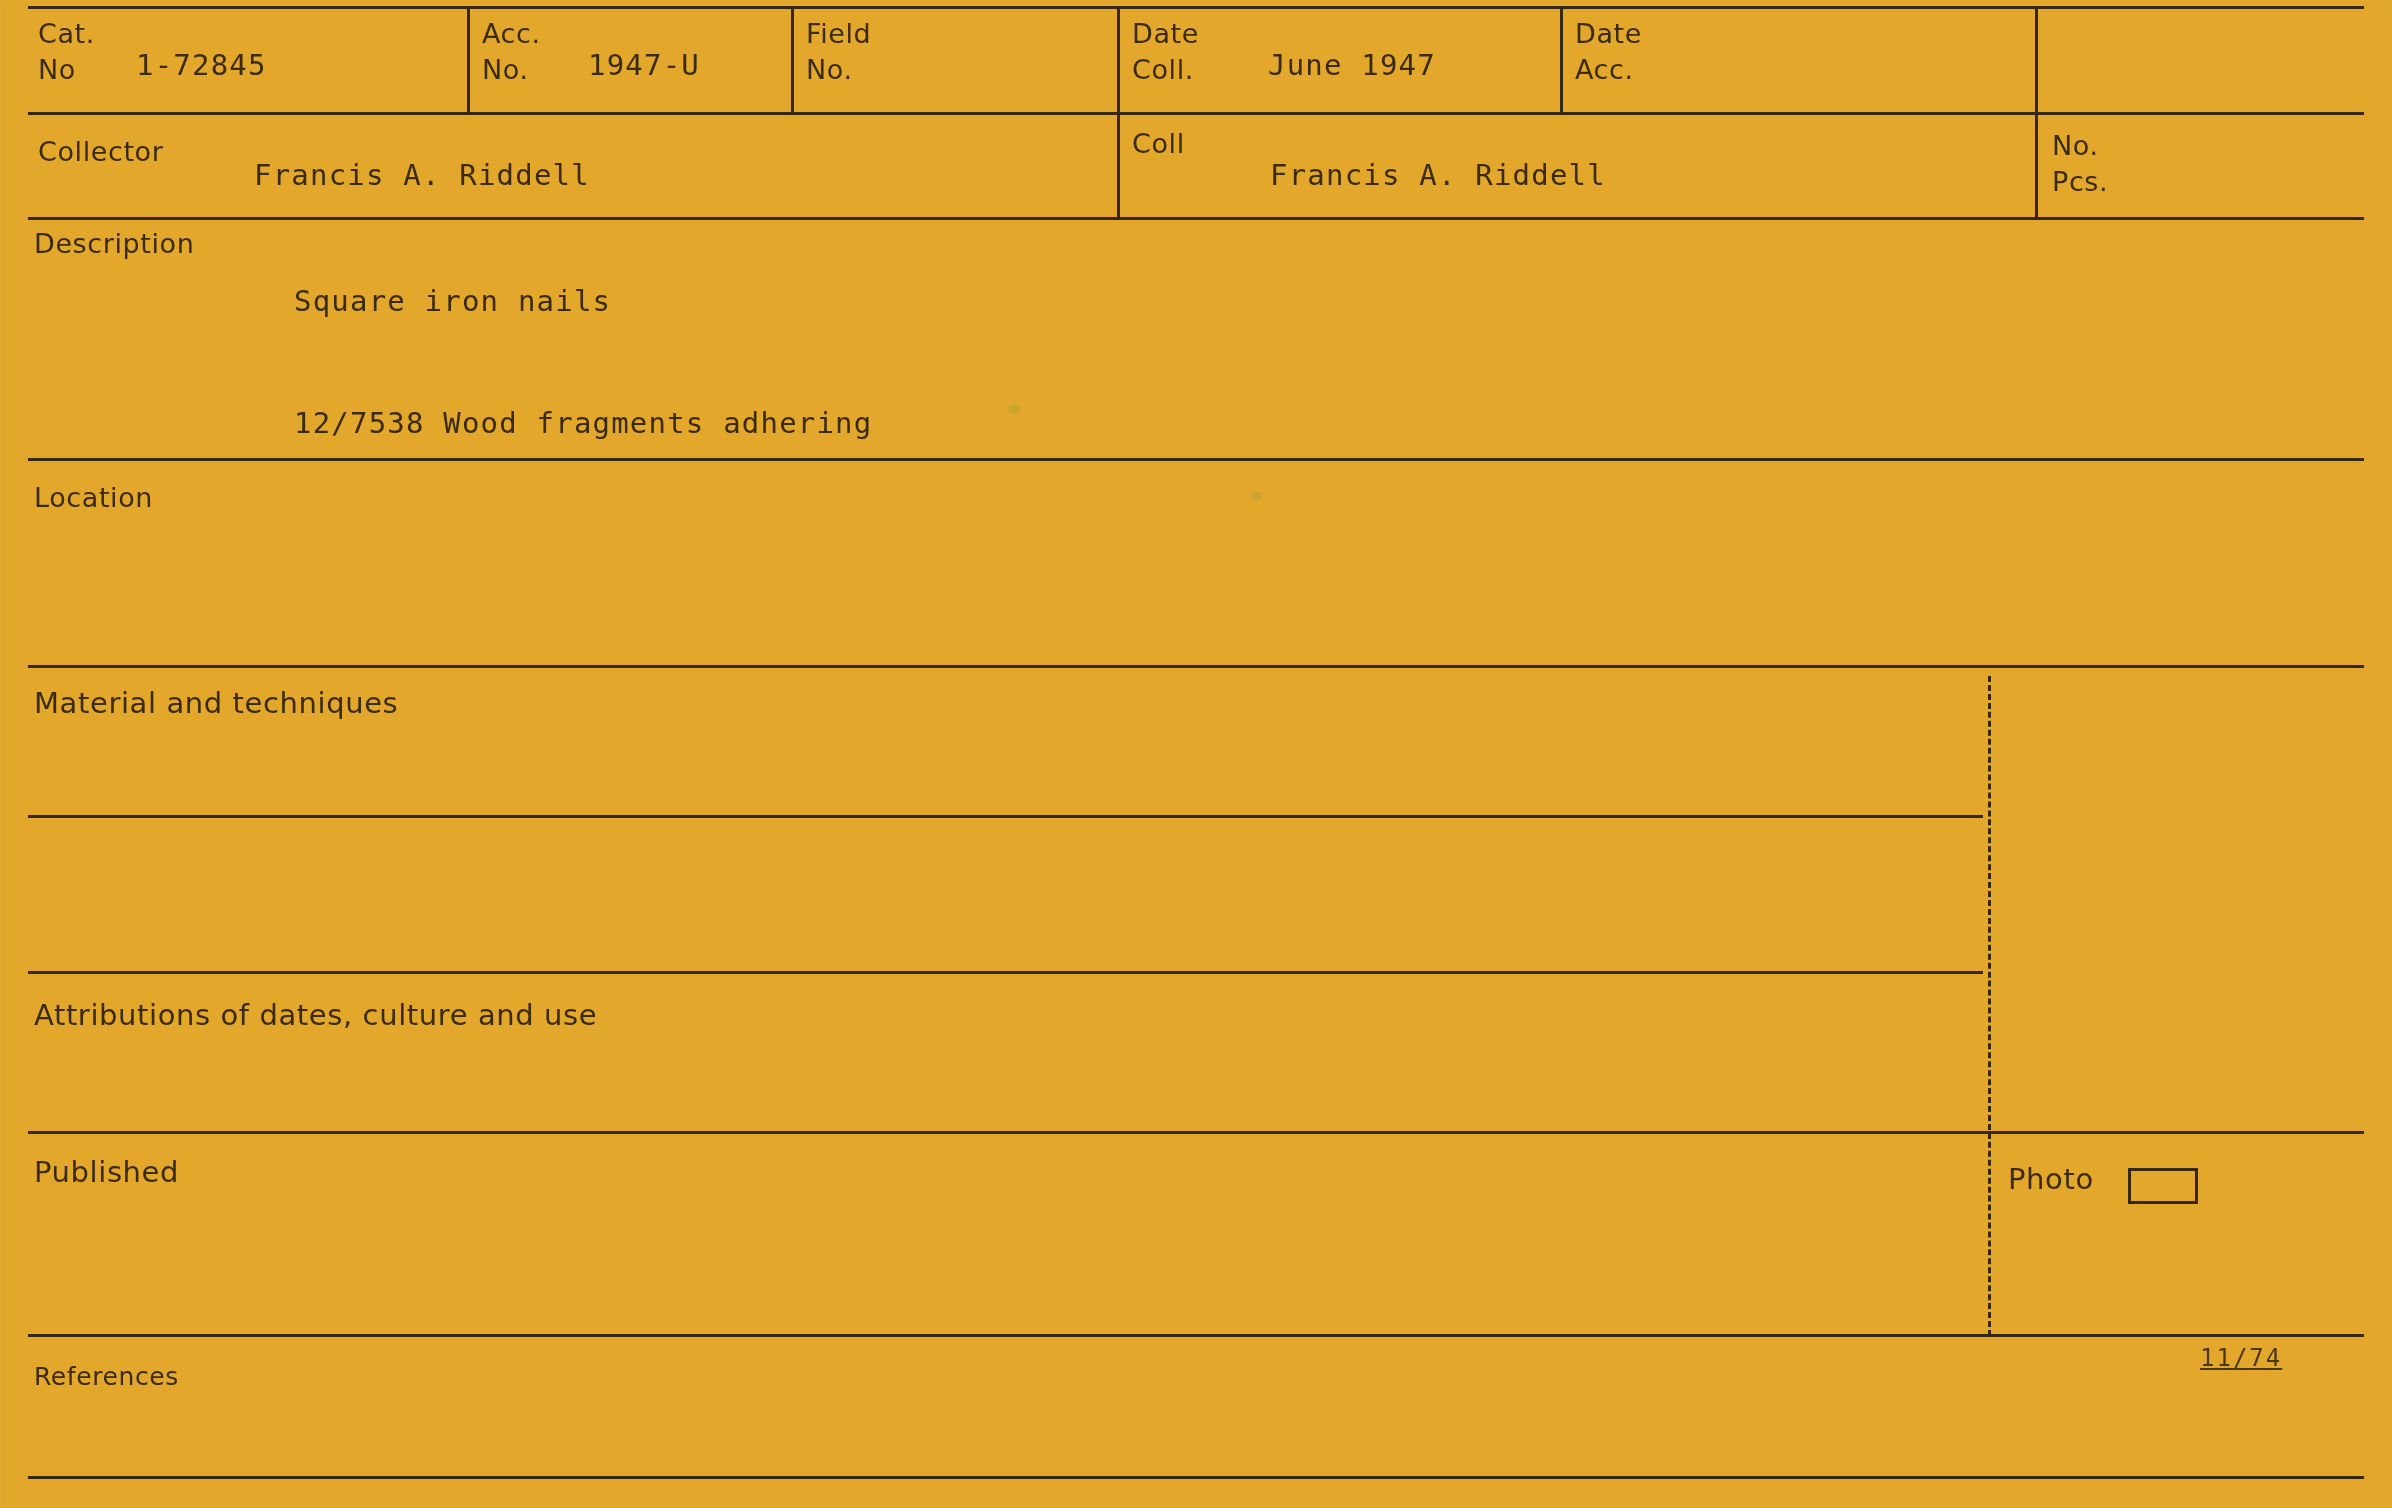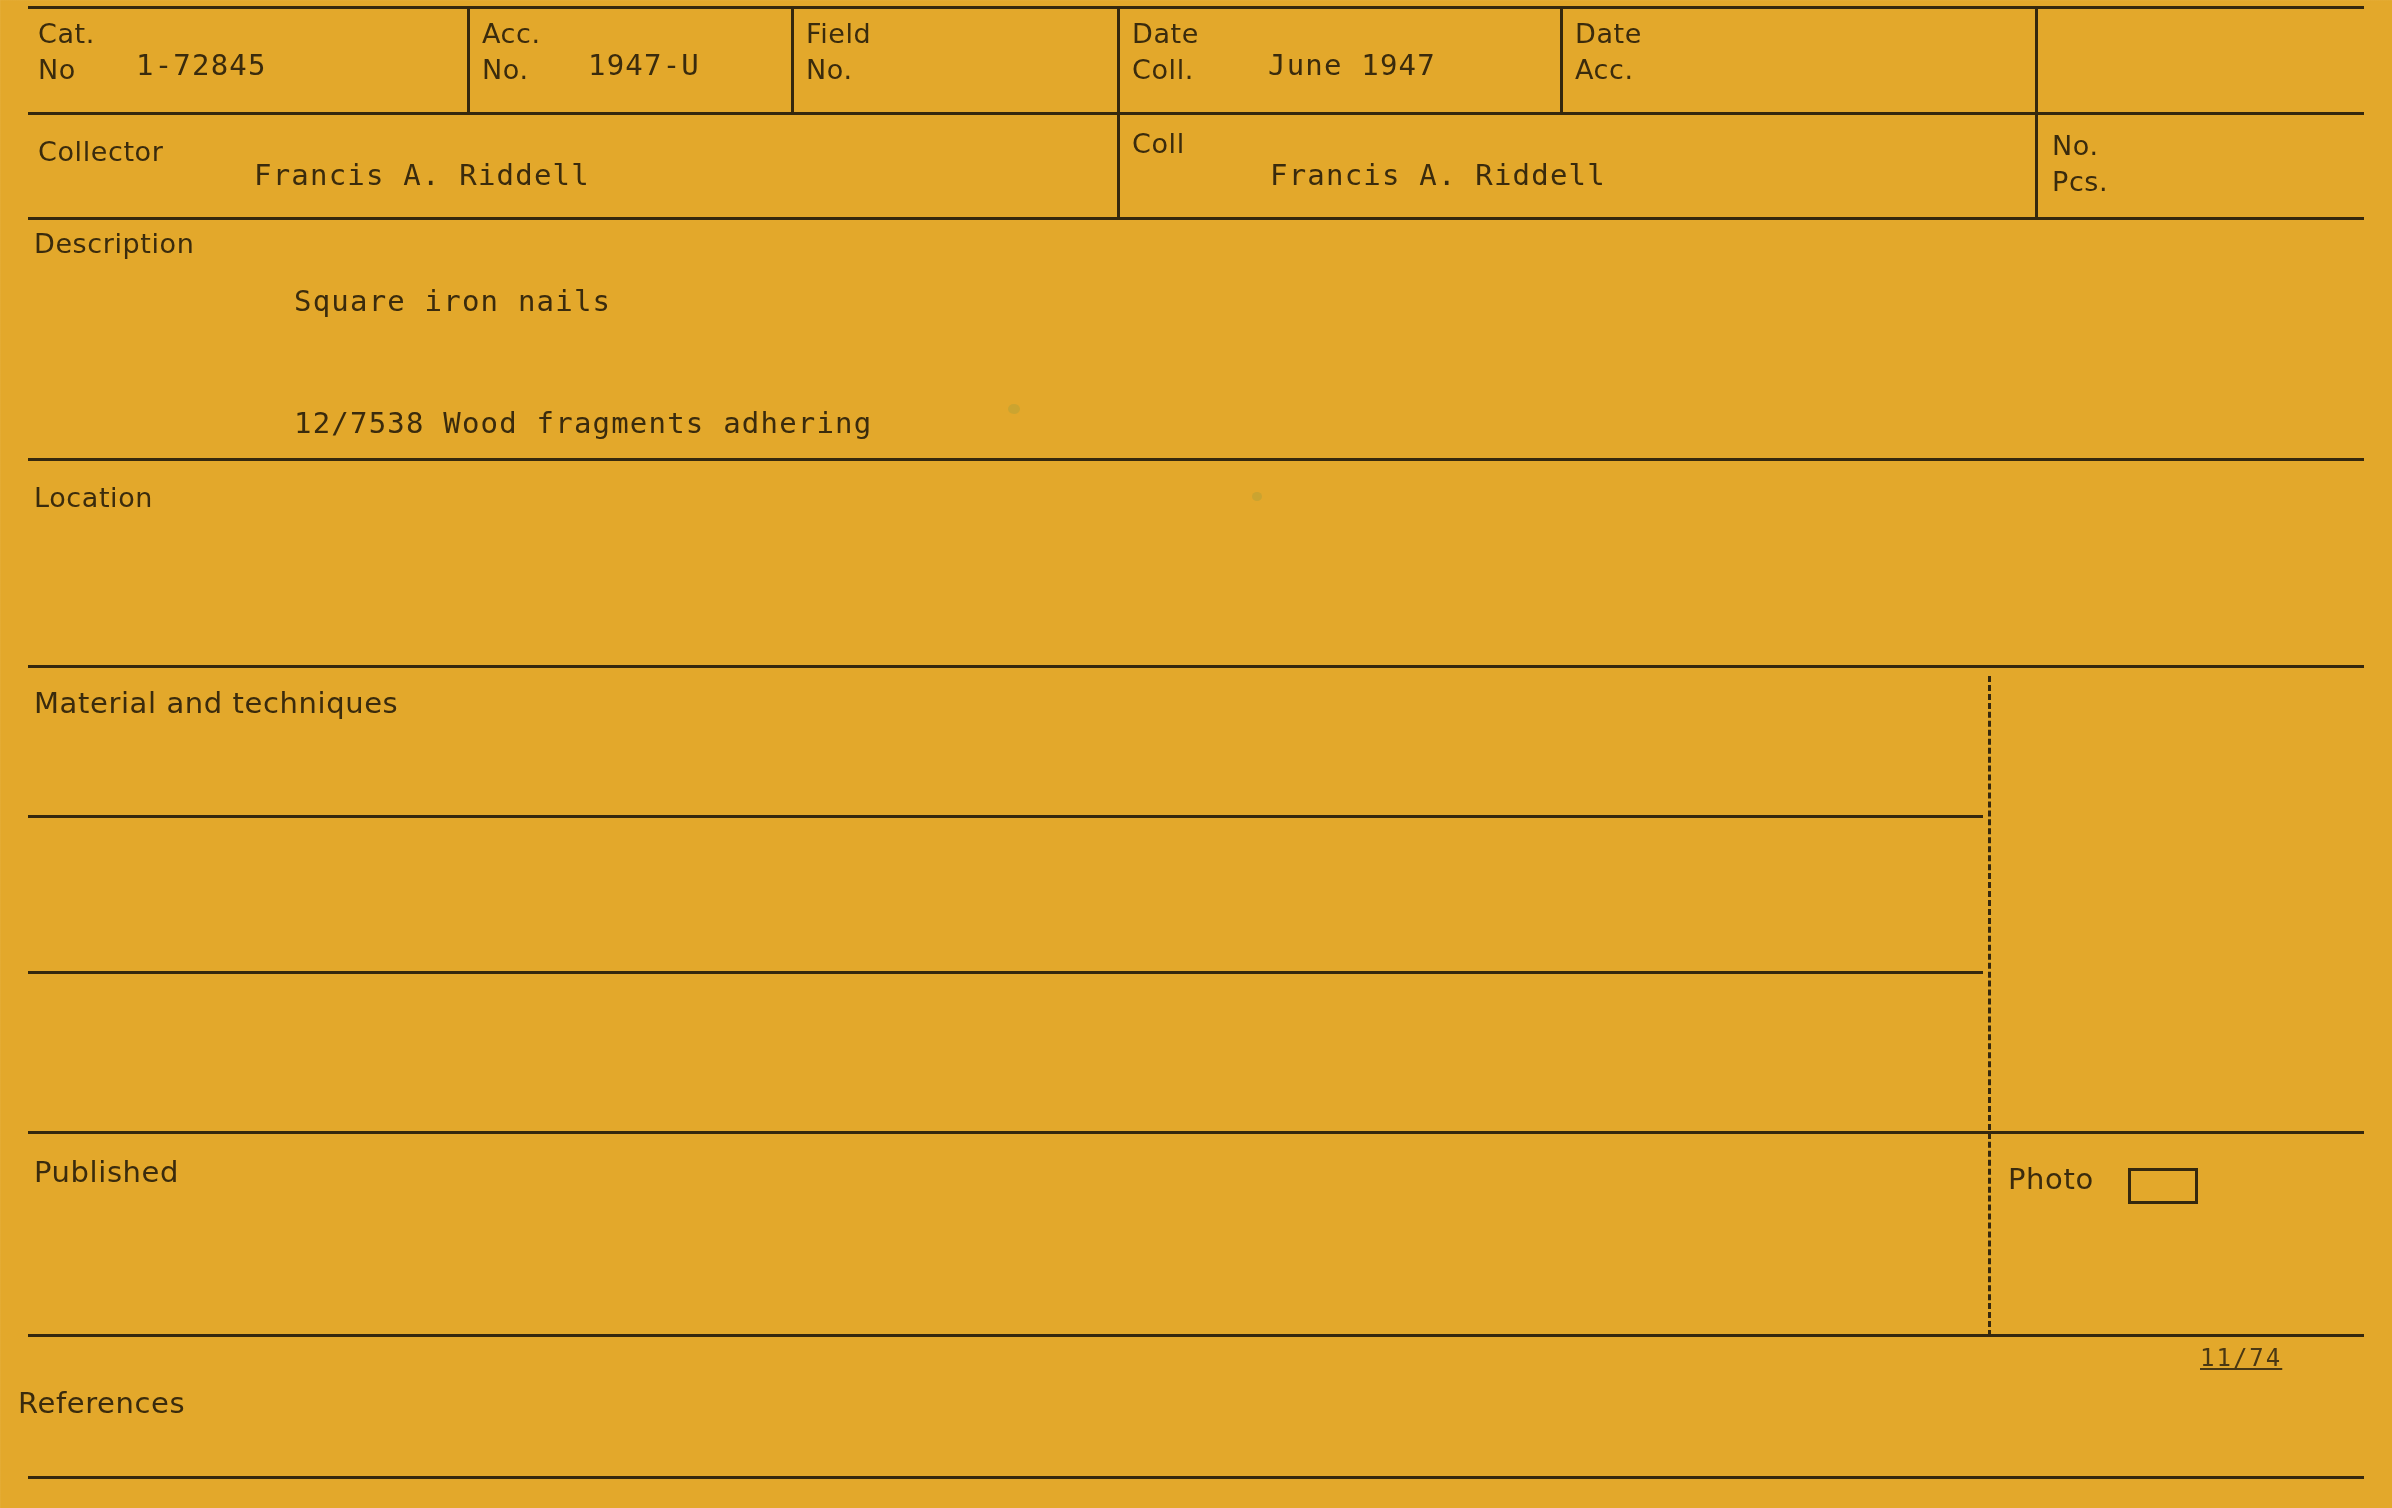--- a/index.html
+++ b/index.html
@@ -151,26 +151,27 @@
   <div class="val" style="left:294px;top:284px;">Square iron nails</div>
   <div class="val" style="left:294px;top:406px;">12/7538 Wood fragments adhering</div>
 
   <div class="lbl" style="left:34px;top:482px;">Location</div>
 
   <div class="lbl" style="left:34px;top:686px;font-size:29px;">Material and techniques</div>
   <div class="val" style="left:430px;top:742px;"></div>
 
   <div class="val" style="left:740px;top:898px;"></div>
 
+  <div class="lbl" style="left:34px;top:998px;font-size:29px;">Attributions of dates, culture and use</div>
   <div class="val" style="left:760px;top:1056px;"></div>
 
   <div class="lbl" style="left:34px;top:1155px;font-size:29px;">Published</div>
   <div class="val" style="left:300px;top:1212px;"></div>
 
-  <div class="lbl" style="left:18px;top:1362px;font-size:29px;margin-top:24px;">References</div>
+  <div class="lbl" style="left:34px;top:1362px;font-size:25px;">References</div>
   <div class="val" style="left:300px;top:1418px;"></div>
 
   <div class="lbl" style="left:2008px;top:1162px;font-size:29px;">Photo</div>
   <div class="photo-box" style="left:2128px;top:1168px;width:70px;height:36px;"></div>
 
   <div class="stamp" style="left:2200px;top:1344px;text-decoration:underline;">11/74</div>
 
 </div>
 
 </body></html>

